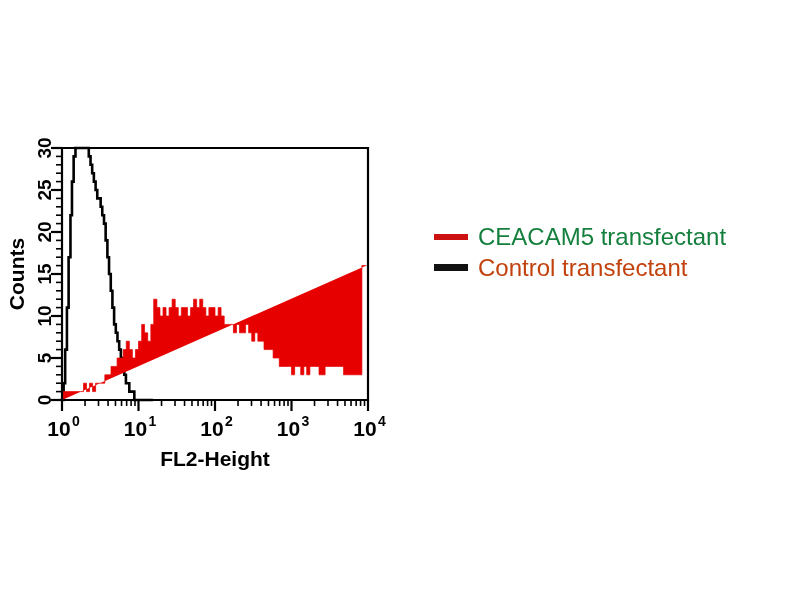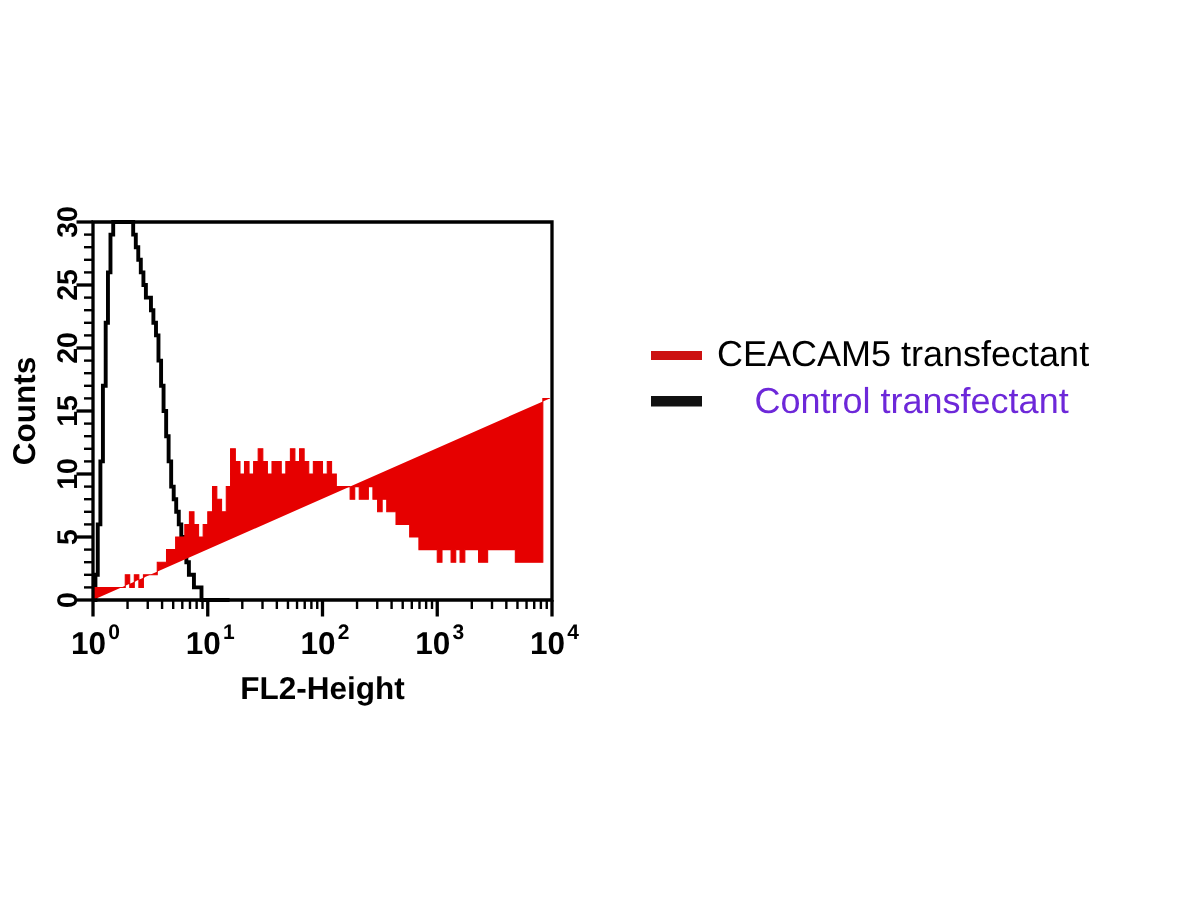--- a/index.html
+++ b/index.html
@@ -105,22 +105,22 @@
     flex: 0 0 auto;
     margin-right: 10px;
   }
   .legend-swatch.red { background: #cc1111; }
   .legend-swatch.black { background: #000000; height: 7px; background: #111111; }
   .legend-text {
     font-family: "Liberation Sans", sans-serif;
     font-size: 24px;
     letter-spacing: 0px;
   }
-  .legend-text.red { color: #000000; }
-  .legend-text.black { color: #6d28d9; margin-left: 25px; }
+  .legend-text.red { color: #15803d; }
+  .legend-text.black { color: #c2410c; }
 </style>
 </head>
 <body>
 
 <div id="figure">
 
   <div class="plot-wrap">
     <svg class="chart" id="chart-svg" width="420" height="360" viewBox="0 0 420 360">
 
     <path d="M 62.00 280.00 L 62.00 280.00 L 63.62 280.00 L 63.62 263.20 L 65.17 263.20 L 65.17 229.60 L 66.93 229.60 L 66.93 187.60 L 68.61 187.60 L 68.61 137.20 L 70.46 137.20 L 70.46 95.20 L 71.97 95.20 L 71.97 61.60 L 73.65 61.60 L 73.65 36.40 L 75.47 36.40 L 75.47 28.00 L 77.20 28.00 L 77.20 28.00 L 78.84 28.00 L 78.84 28.00 L 80.40 28.00 L 80.40 28.00 L 82.08 28.00 L 82.08 28.00 L 83.85 28.00 L 83.85 28.00 L 85.52 28.00 L 85.52 28.00 L 87.12 28.00 L 87.12 28.00 L 88.79 28.00 L 88.79 36.40 L 90.53 36.40 L 90.53 44.80 L 92.18 44.80 L 92.18 53.20 L 93.87 53.20 L 93.87 61.60 L 95.61 61.60 L 95.61 70.00 L 97.26 70.00 L 97.26 78.40 L 98.94 78.40 L 98.94 78.40 L 100.64 78.40 L 100.64 86.80 L 102.26 86.80 L 102.26 95.20 L 104.00 95.20 L 104.00 103.60 L 105.65 103.60 L 105.65 120.40 L 107.39 120.40 L 107.39 137.20 L 109.04 137.20 L 109.04 154.00 L 110.77 154.00 L 110.77 170.80 L 112.41 170.80 L 112.41 187.60 L 114.11 187.60 L 114.11 204.40 L 115.80 204.40 L 115.80 212.80 L 117.47 212.80 L 117.47 221.20 L 119.18 221.20 L 119.18 229.60 L 120.86 229.60 L 120.86 238.00 L 122.56 238.00 L 122.56 246.40 L 124.24 246.40 L 124.24 254.80 L 125.93 254.80 L 125.93 263.20 L 127.59 263.20 L 127.59 263.20 L 129.29 263.20 L 129.29 271.60 L 130.96 271.60 L 130.96 271.60 L 132.67 271.60 L 132.67 271.60 L 134.33 271.60 L 134.33 280.00 L 136.02 280.00 L 136.02 280.00 L 137.73 280.00 L 137.73 280.00 L 139.48 280.00 L 139.48 280.00 L 141.06 280.00 L 141.06 280.00 L 142.85 280.00 L 142.85 280.00 L 144.56 280.00 L 144.56 280.00 L 146.18 280.00 L 146.18 280.00 L 147.97 280.00 L 147.97 280.00 L 149.68 280.00 L 149.68 280.00 L 151.30 280.00 L 151.30 280.00 L 153.06 280.00 L 153.06 280.00 L 153.06 280.00" class="trace-black"></path>

